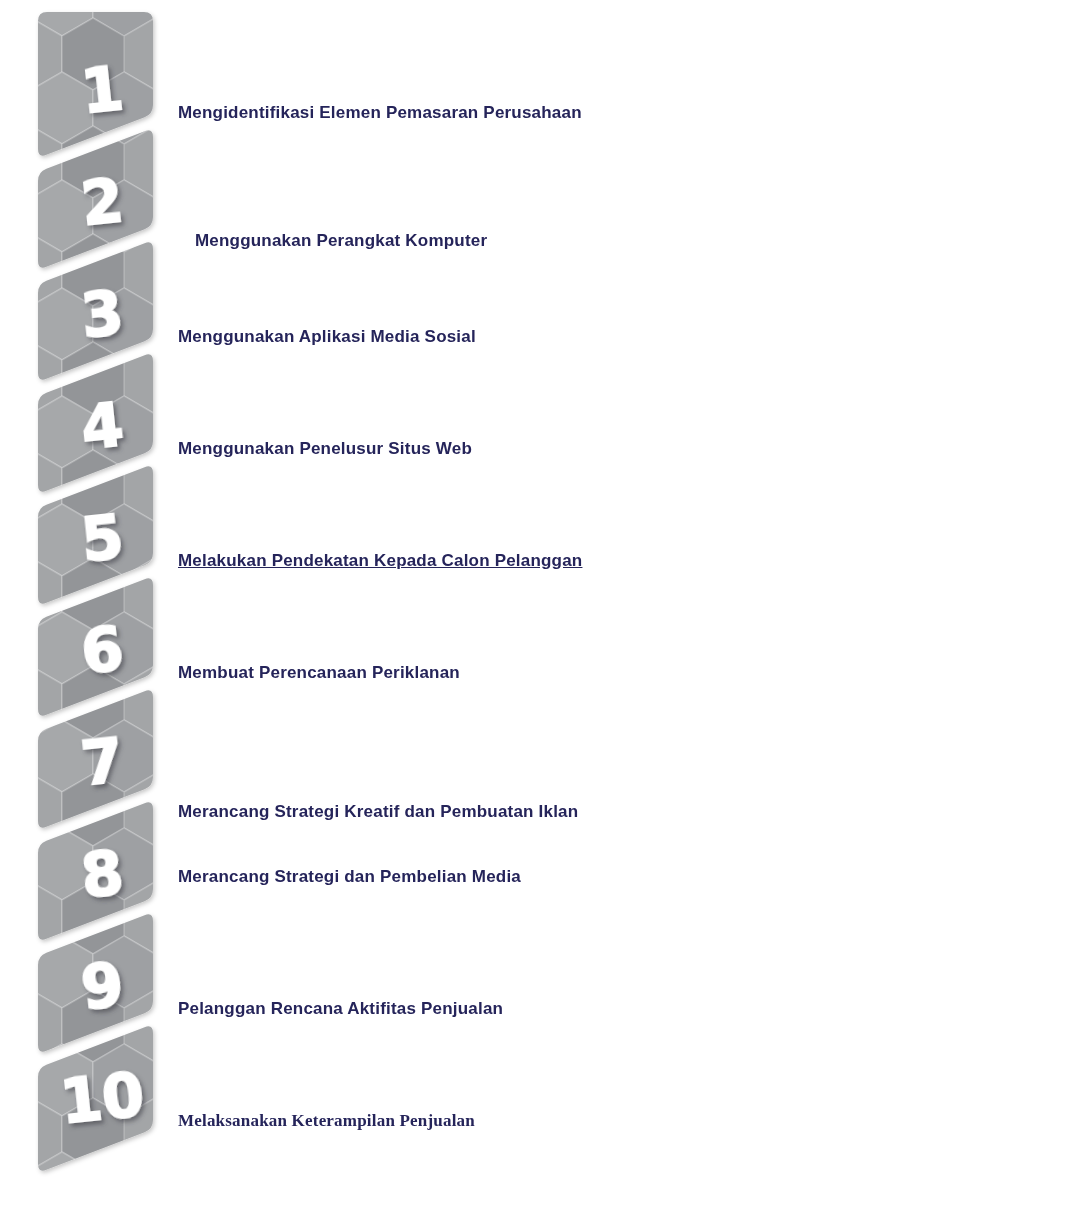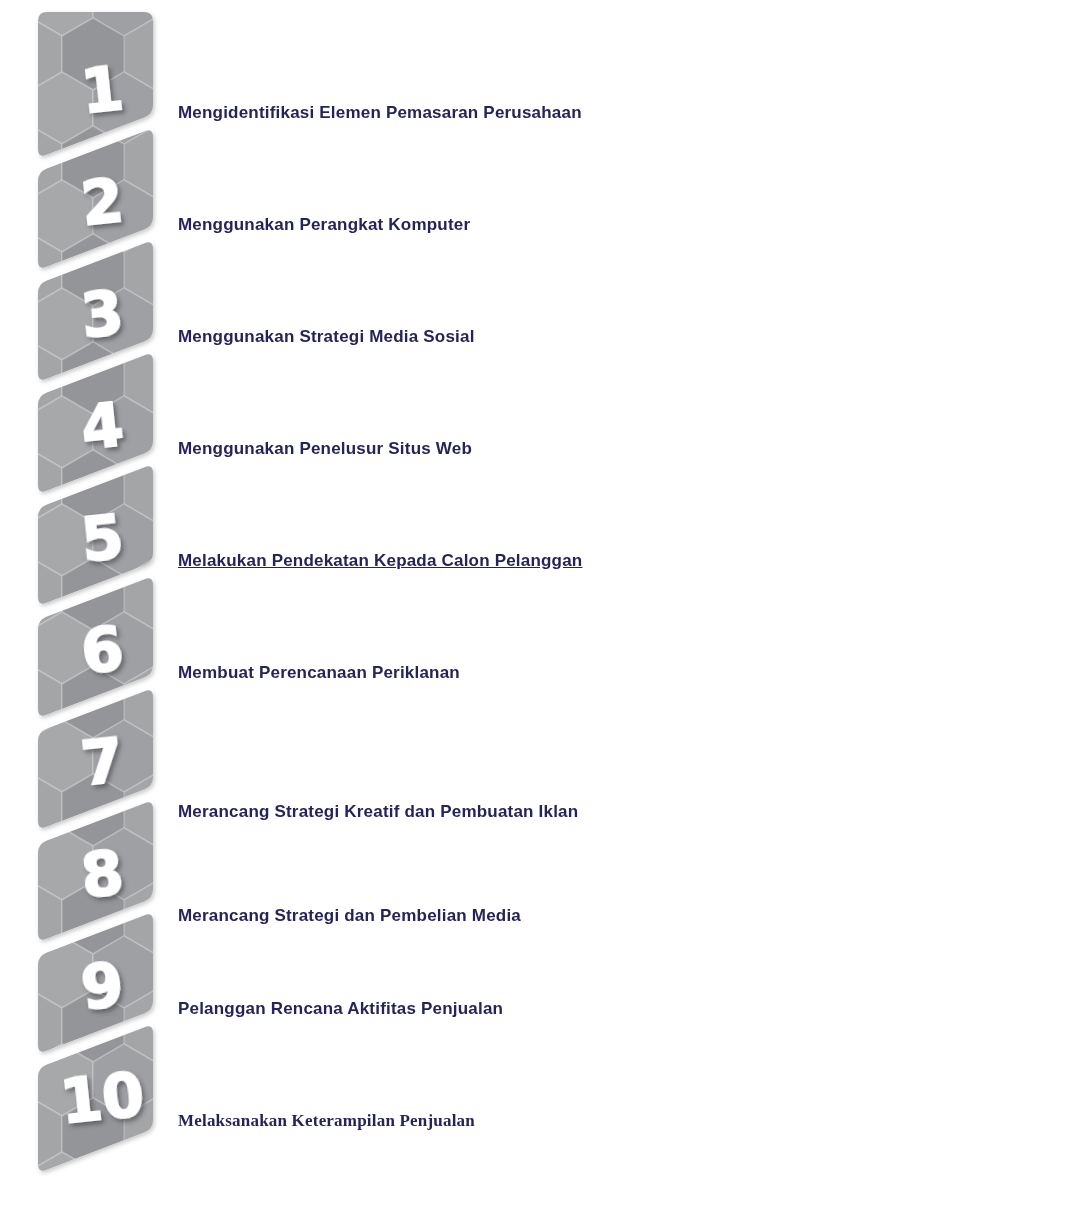--- a/index.html
+++ b/index.html
@@ -80,24 +80,24 @@
         <text class="band-number" x="102" y="671" font-size="60" transform="rotate(-6 102 649)" filter="url(#numShadow)">6</text>
         <text class="band-number" x="102" y="783" font-size="60" transform="rotate(-6 102 761)" filter="url(#numShadow)">7</text>
         <text class="band-number" x="102" y="895" font-size="60" transform="rotate(-6 102 873)" filter="url(#numShadow)">8</text>
         <text class="band-number" x="102" y="1007" font-size="60" transform="rotate(-6 102 985)" filter="url(#numShadow)">9</text>
         <text class="band-number" x="102" y="1119" font-size="60" transform="rotate(-6 102 1097)" filter="url(#numShadow)">10</text>
       </g>
   </svg>
 
   <div id="labels">
       <div class="item-label" style="top: 96px;">Mengidentifikasi Elemen Pemasaran Perusahaan</div>
-      <div class="item-label" style="top: 208px;">Menggunakan Perangkat Komputer</div>
-      <div class="item-label" style="top: 320px;">Menggunakan Strategi Media Sosial</div>
+      <div class="item-label" style="top: 224px; margin-left: 17px;">Menggunakan Perangkat Komputer</div>
+      <div class="item-label" style="top: 320px;">Menggunakan Aplikasi Media Sosial</div>
       <div class="item-label" style="top: 432px;">Menggunakan Penelusur Situs Web</div>
       <div class="item-label" style="top: 544px; text-decoration: underline;">Melakukan Pendekatan Kepada Calon Pelanggan</div>
       <div class="item-label" style="top: 656px;">Membuat Perencanaan Periklanan</div>
       <div class="item-label" style="top: 795px;">Merancang Strategi Kreatif dan Pembuatan Iklan</div>
-      <div class="item-label" style="top: 899px; text-align: right;">Merancang Strategi dan Pembelian Media</div>
+      <div class="item-label" style="top: 860px; text-align: right;">Merancang Strategi dan Pembelian Media</div>
       <div class="item-label" style="top: 992px;">Pelanggan Rencana Aktifitas Penjualan</div>
       <div class="item-label" style="top: 1104px; font-family: Liberation Serif, serif;">Melaksanakan Keterampilan Penjualan</div>
     </div>
 
 </div>
 
 </body></html>

